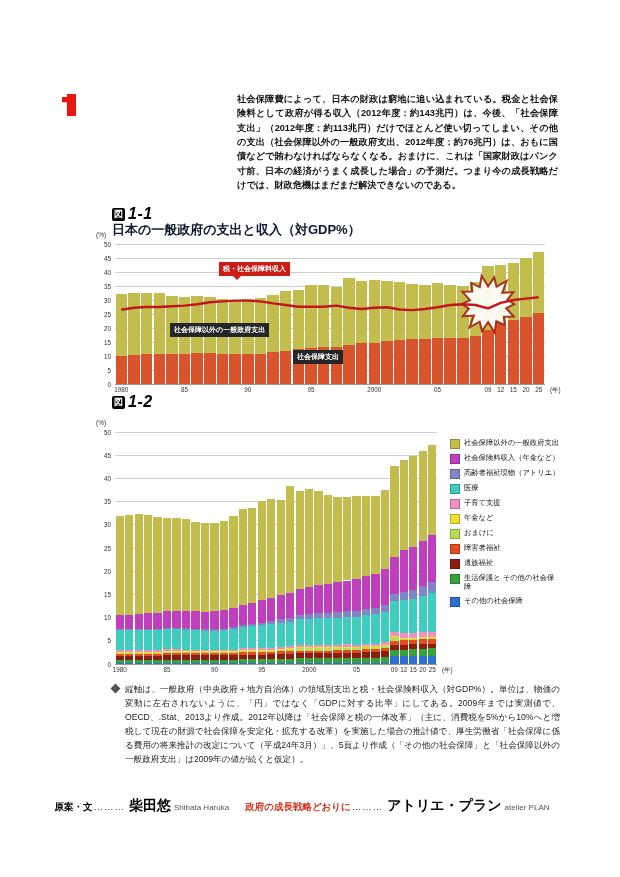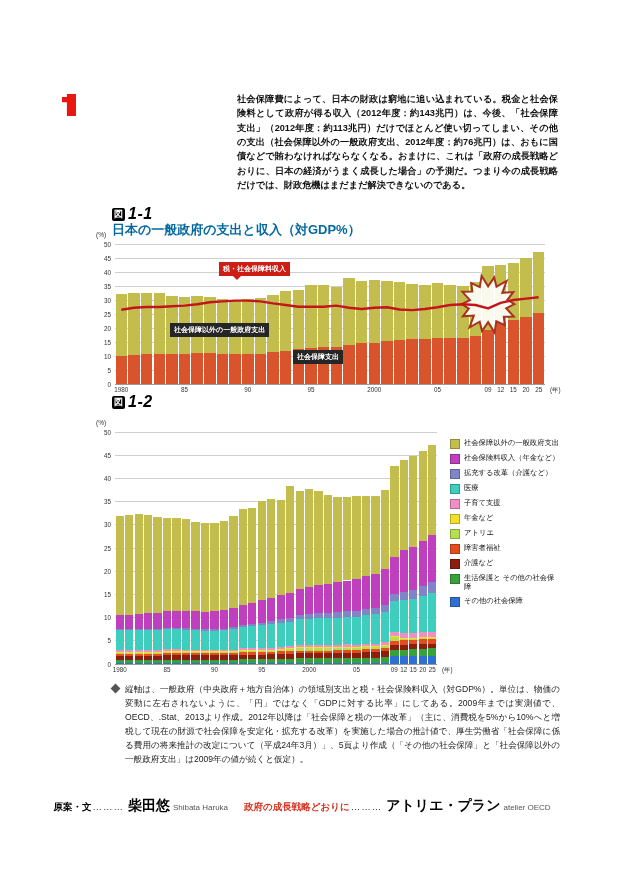--- a/index.html
+++ b/index.html
@@ -22,21 +22,21 @@
   }
   
   .chart-header{position:absolute;display:flex;align-items:center;gap:3px;}
   .ch1{left:112px;top:205px;}
   .ch2{left:112px;top:393px;}
   .zu-badge{
     display:inline-block;background:#000;color:#fff;font-size:9px;font-weight:bold;
     width:13px;height:13px;line-height:13px;text-align:center;border-radius:2px;
   }
   .zu-num{font-size:16px;font-weight:900;font-style:italic;letter-spacing:0.5px;color:#000;}
-  .chart-title{position:absolute;margin:0;font-size:13px;font-weight:900;color:#0369a1;}
+  .chart-title{position:absolute;margin:0;font-size:13px;font-weight:900;color:#0f172a;}
   .ct1{left:112px;top:221px;}
   .ct2{left:112px;top:409px;}
   .pct{position:absolute;font-size:6.5px;color:#333;}
   .p1{left:96px;top:231px;}
   .p2{left:96px;top:419px;}
   
   .plotarea{position:absolute;background:#fff;}
   #plot1{left:115px;top:244px;width:430px;height:140px;}
   #plot2{left:115px;top:432px;width:322px;height:232px;}
   .gridline{position:absolute;left:0;right:0;height:1px;background:#cfcfcf;z-index:0;}
@@ -70,21 +70,21 @@
   .c-en{font-size:8px;color:#555;margin-right:16px;}
 </style>
 </head>
 <body>
 
 <div class="page">
 
   <div class="chapter-mark"></div>
 
 
-  <p class="lead">社会保障費によって、日本の財政は窮地に追い込まれている。税金と社会保険料として政府が得る収入（2012年度：約143兆円）は、今後、「社会保障支出」（2012年度：約113兆円）だけでほとんど使い切ってしまい、その他の支出（社会保障以外の一般政府支出、2012年度：約76兆円）は、おもに国債などで賄わなければならなくなる。おまけに、これは「政府の成長戦略どおりに、日本の経済がうまく成長した場合」の予測だ。つまり今の成長戦略だけでは、財政危機はまだまだ解決できないのである。</p>
+  <p class="lead">社会保障費によって、日本の財政は窮地に追い込まれている。税金と社会保険料として政府が得る収入（2012年度：約143兆円）は、今後、「社会保障支出」（2012年度：約113兆円）だけでほとんど使い切ってしまい、その他の支出（社会保障以外の一般政府支出、2012年度：約76兆円）は、おもに国債などで賄わなければならなくなる。おまけに、これは「国家財政はパンク寸前、日本の経済がうまく成長した場合」の予測だ。つまり今の成長戦略だけでは、財政危機はまだまだ解決できないのである。</p>
 
   <div class="chart-header ch1">
     <span class="zu-badge">図</span>
     <span class="zu-num">1-1</span>
   </div>
   <h2 class="chart-title ct1">日本の一般政府の支出と収入（対GDP%）</h2>
   <div class="pct p1">(%)</div>
   <div class="plotarea" id="plot1">
     <div class="ann ann-revenue">税・社会保障料収入</div>
     <div class="ann ann-other">社会保障以外の一般政府支出</div>
@@ -616,58 +616,58 @@
       <div class="legend-item">
         <span class="swatch" style="background: rgb(195, 189, 78);"></span>
         <span class="legend-label">社会保障以外の一般政府支出</span>
       </div>
       <div class="legend-item">
         <span class="swatch" style="background: rgb(191, 63, 191);"></span>
         <span class="legend-label">社会保険料収入（年金など）</span>
       </div>
       <div class="legend-item">
         <span class="swatch" style="background: rgb(128, 133, 200);"></span>
-        <span class="legend-label">拡充する改革（介護など）</span>
+        <span class="legend-label">高齢者福祉現物（アトリエ）</span>
       </div>
       <div class="legend-item">
         <span class="swatch" style="background: rgb(63, 205, 190);"></span>
         <span class="legend-label">医療</span>
       </div>
       <div class="legend-item">
         <span class="swatch" style="background: rgb(239, 143, 194);"></span>
         <span class="legend-label">子育て支援</span>
       </div>
       <div class="legend-item">
         <span class="swatch" style="background: rgb(242, 223, 46);"></span>
         <span class="legend-label">年金など</span>
       </div>
       <div class="legend-item">
         <span class="swatch" style="background: rgb(181, 222, 82);"></span>
-        <span class="legend-label">アトリエ</span>
+        <span class="legend-label">おまけに</span>
       </div>
       <div class="legend-item">
         <span class="swatch" style="background: rgb(227, 77, 31);"></span>
         <span class="legend-label">障害者福祉</span>
       </div>
       <div class="legend-item">
         <span class="swatch" style="background: rgb(140, 30, 16);"></span>
-        <span class="legend-label">介護など</span>
+        <span class="legend-label">遺族福祉</span>
       </div>
       <div class="legend-item">
         <span class="swatch" style="background: rgb(56, 161, 60);"></span>
         <span class="legend-label">生活保護と その他の社会保障</span>
       </div>
       <div class="legend-item">
         <span class="swatch" style="background: rgb(47, 111, 210);"></span>
         <span class="legend-label">その他の社会保障</span>
       </div>
     </div>
 
   <div class="footnote">
     <span class="note-icon"></span>
     <span class="footnote-text">縦軸は、一般政府（中央政府＋地方自治体）の領域別支出と税・社会保険料収入（対GDP%）。単位は、物価の変動に左右されないように、「円」ではなく「GDPに対する比率」にしてある。2009年までは実測値で、OECD、.Stat、2013より作成。2012年以降は「社会保障と税の一体改革」（主に、消費税を5%から10%へと増税して現在の財源で社会保障を安定化・拡充する改革）を実施した場合の推計値で、厚生労働省「社会保障に係る費用の将来推計の改定について（平成24年3月）」、5頁より作成（「その他の社会保障」と「社会保障以外の一般政府支出」は2009年の値が続くと仮定）。</span>
   </div>
 
   <div class="credit">
-    <span class="c-role">原案・文</span><span class="c-dots">………</span><span class="c-name">柴田悠</span><span class="c-en">Shibata Haruka</span><span class="c-role c-red">政府の成長戦略どおりに</span><span class="c-dots">………</span><span class="c-name">アトリエ・プラン</span><span class="c-en">atelier OECD</span>
+    <span class="c-role">原案・文</span><span class="c-dots">………</span><span class="c-name">柴田悠</span><span class="c-en">Shibata Haruka</span><span class="c-role c-red">政府の成長戦略どおりに</span><span class="c-dots">………</span><span class="c-name">アトリエ・プラン</span><span class="c-en">atelier PLAN</span>
   </div>
 
 </div>
 
 </body></html>

